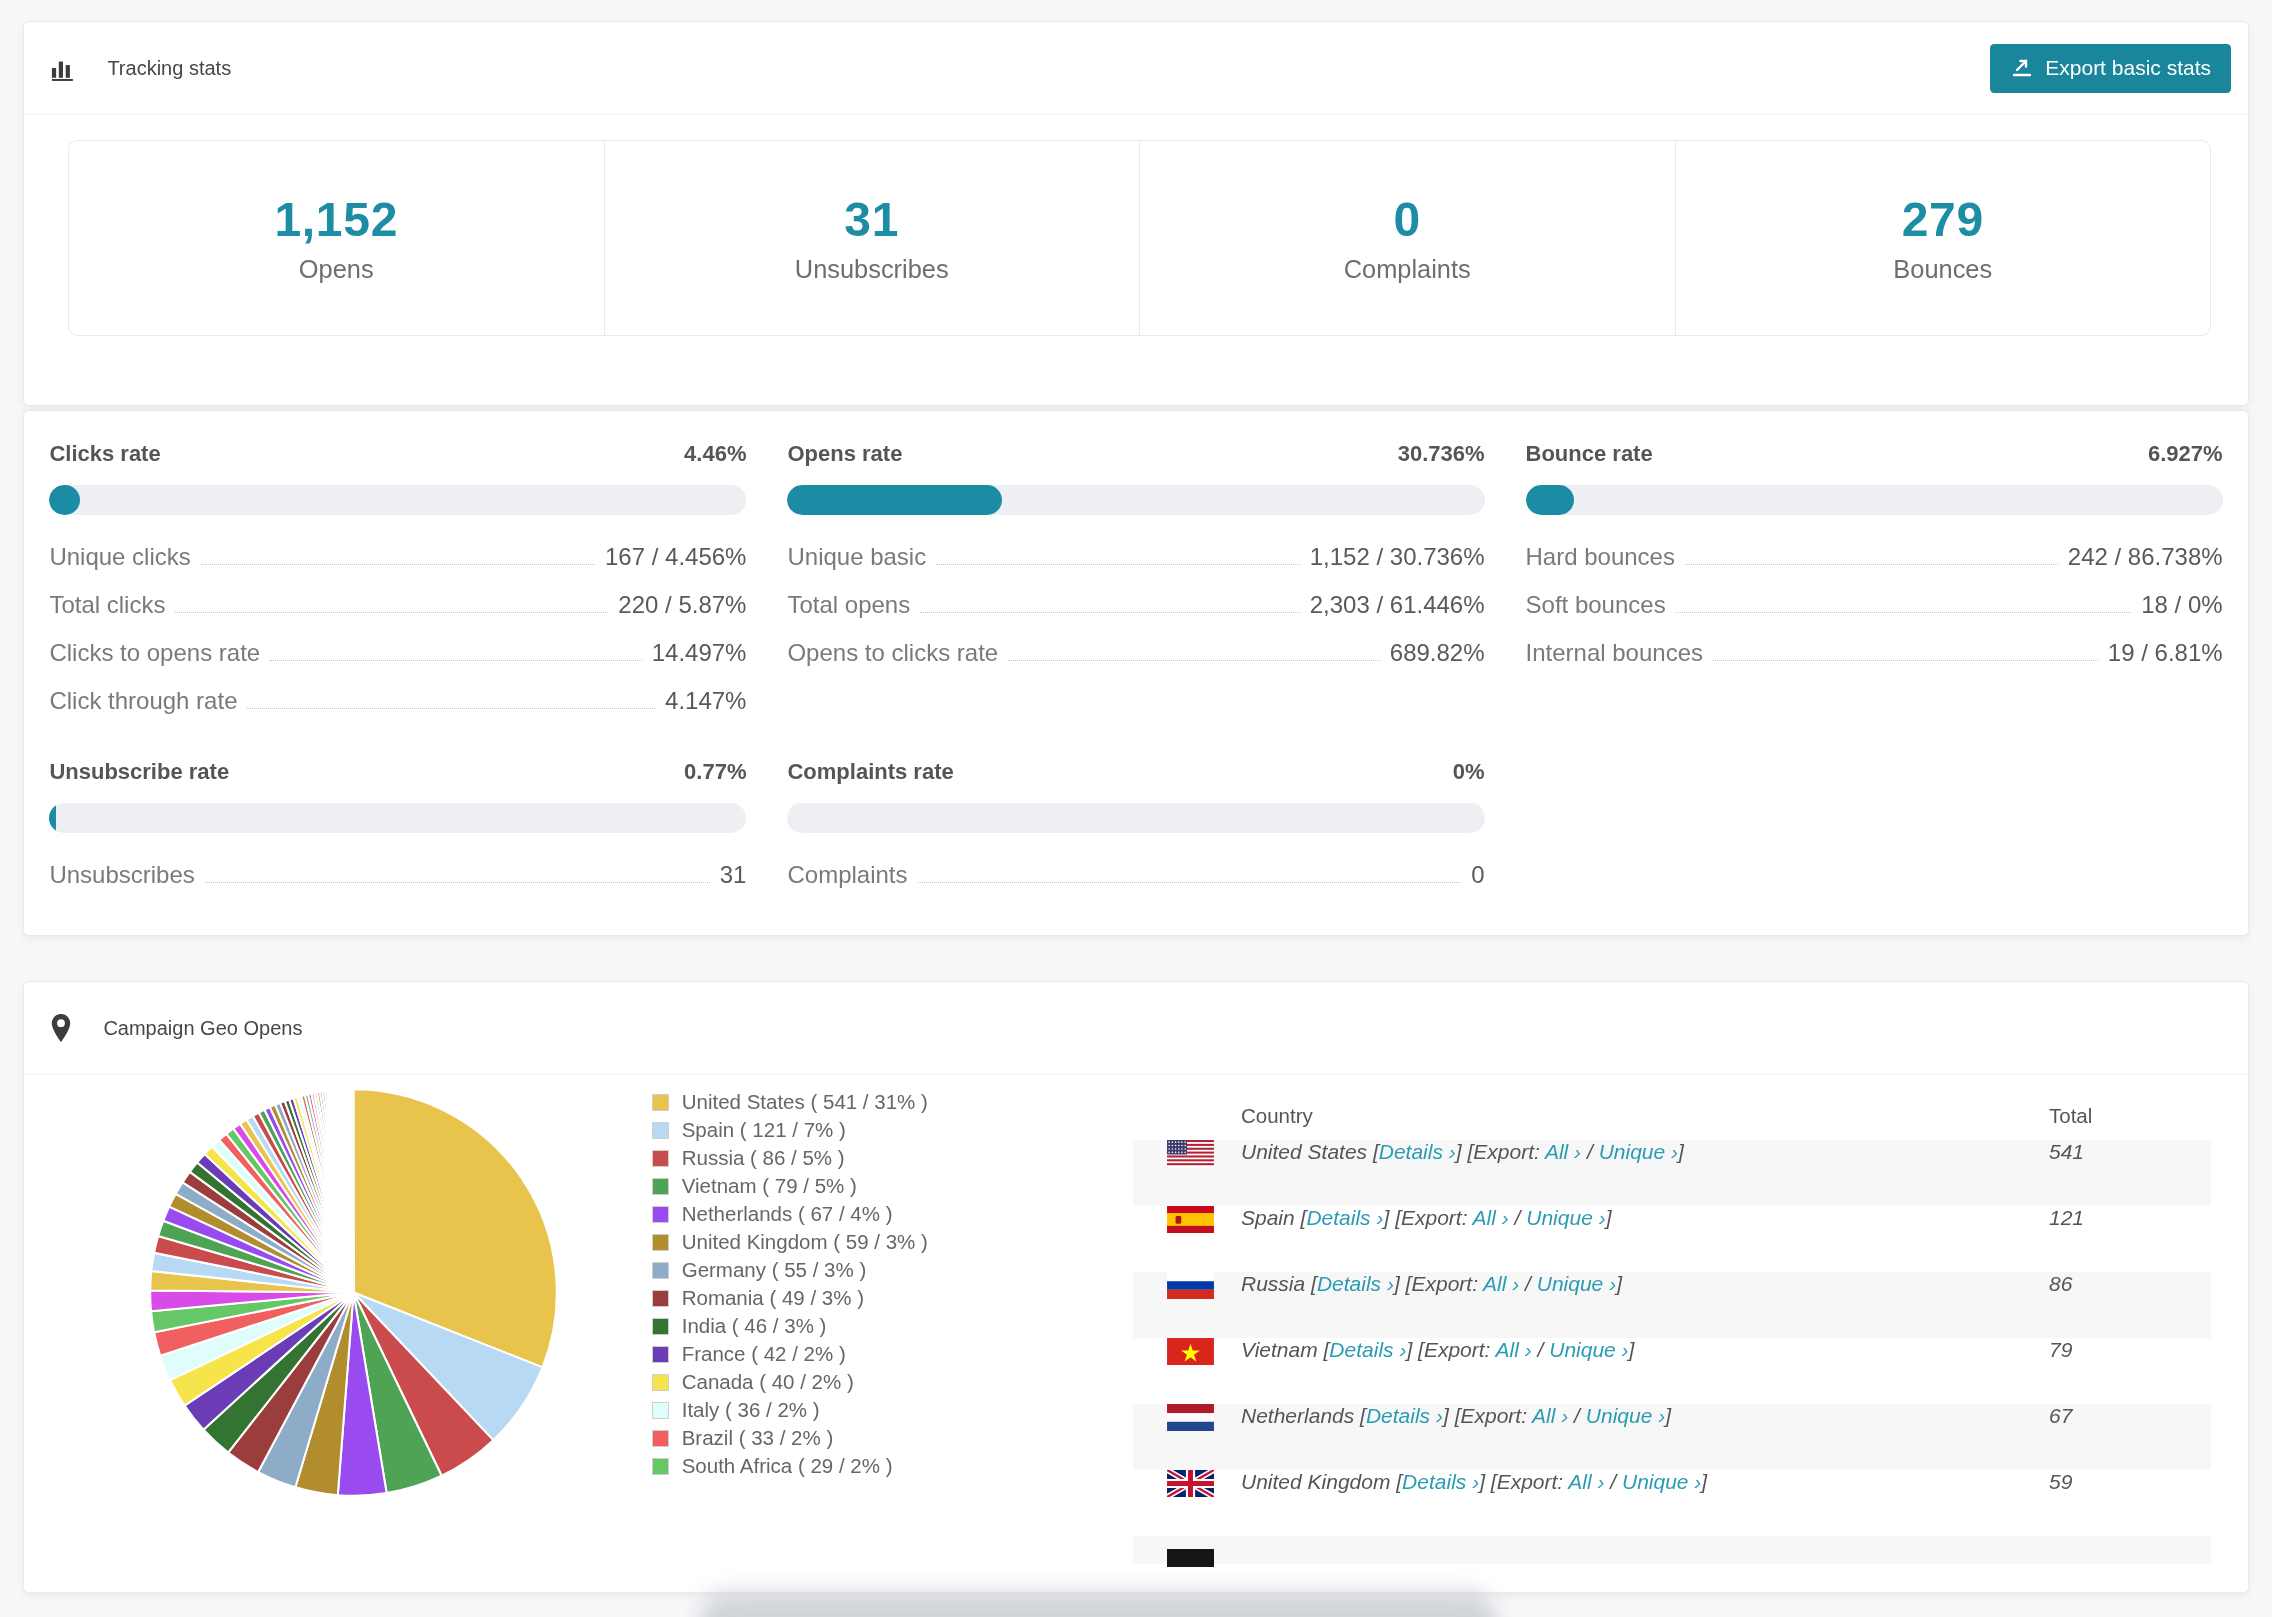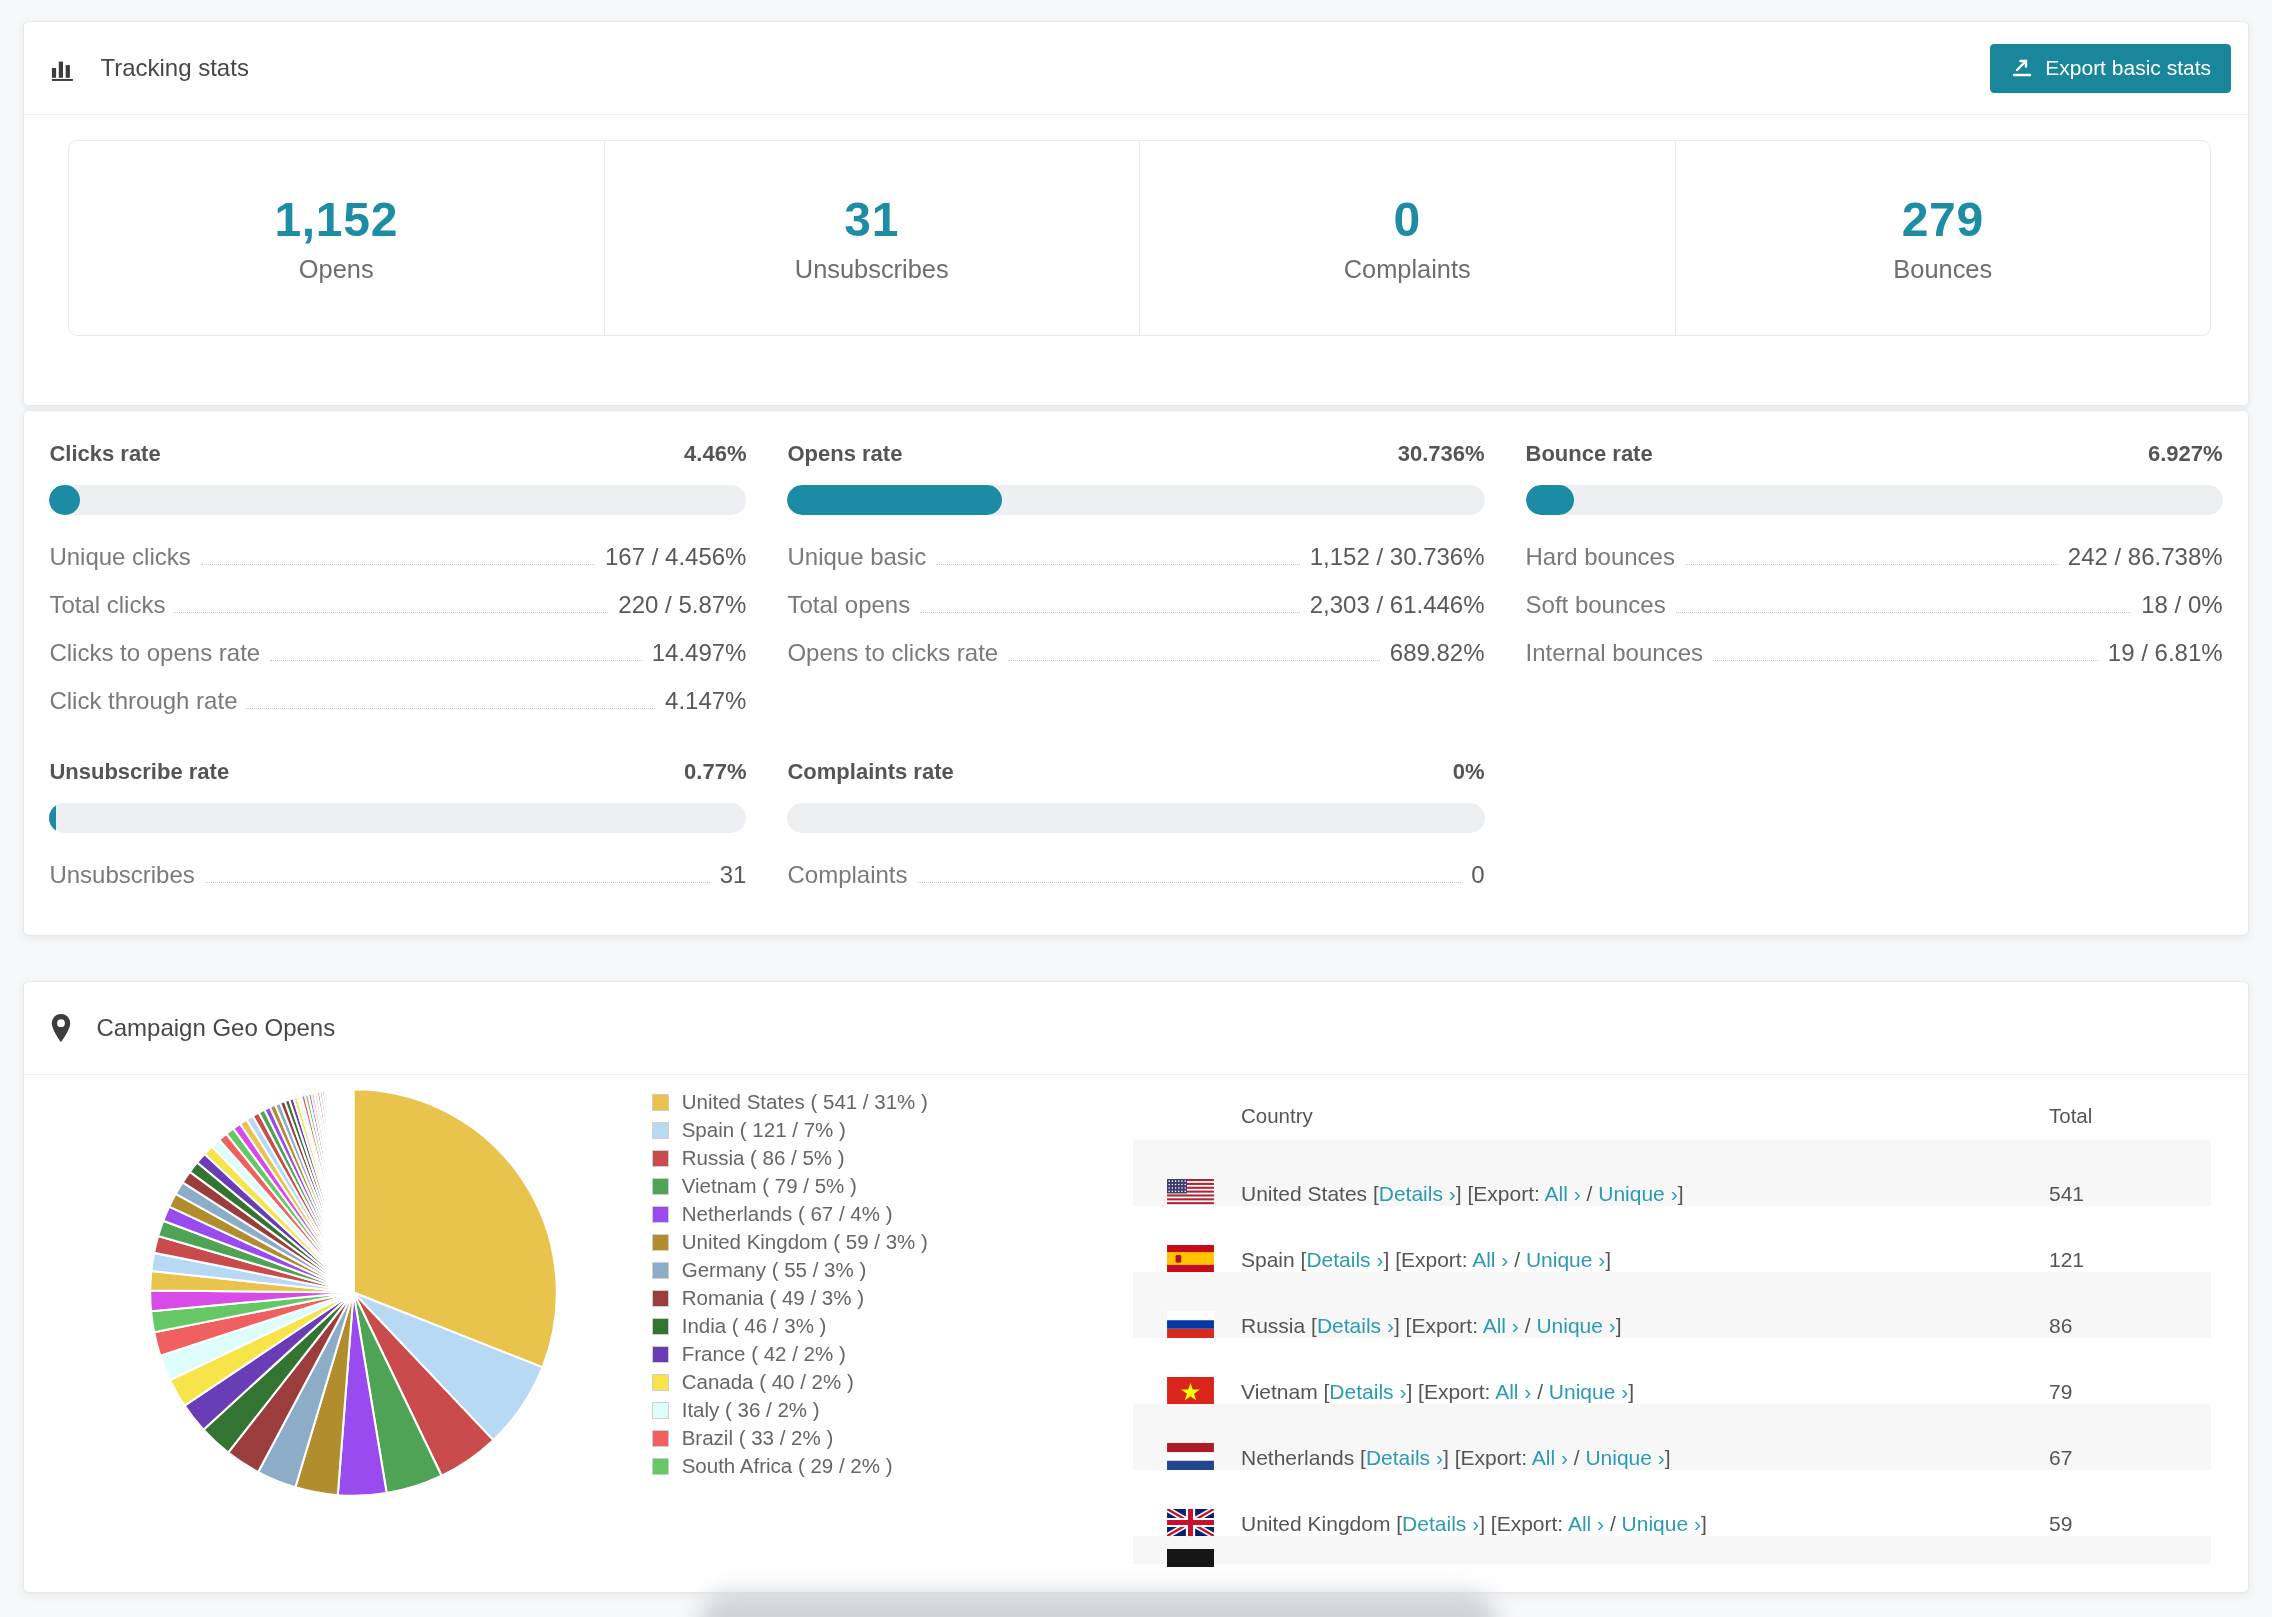--- a/index.html
+++ b/index.html
@@ -8,21 +8,21 @@
   .page { position:relative; width:2273px; height:1618px; background:#f7f8f9; overflow:hidden; }
 
   .panel { position:absolute; background:#fff; border:0.7px solid #e7e9ec; border-radius:5.6px;
            box-shadow:0 2.8px 8.5px rgba(50,60,80,.07); }
   #panel-tracking { left:23px; top:21px;  width:2226px; height:385px; }
   #panel-rates    { left:23px; top:410px; width:2226px; height:526px; }
   #panel-geo      { left:23px; top:981px; width:2226px; height:612px; }
 
   .panel-head { height:93px; display:flex; align-items:center; justify-content:space-between;
                 padding:0 17px 0 25.4px; border-bottom:1.4px solid #f1f2f4; }
-  .panel-title { display:flex; align-items:center; gap:23px; font-size:24px; color:#474747; }
+  .panel-title { display:flex; align-items:center; gap:30px; font-size:20px; color:#474747; }
   .panel-title svg { display:block; }
 
   .btn-export { display:flex; align-items:center; gap:11.3px; height:49px; padding:0 20px;
                 background:#19869c; color:#fff; font-size:21px; border:none; border-radius:4.2px;
                 font-family:inherit; cursor:pointer; }
 
   
   .stats-row { margin:25px 37px 0 44px; height:196px; border:0.7px solid #eaeaea; border-radius:9px;
                display:flex; background:#fff; }
   .stat-cell { flex:1; display:flex; flex-direction:column; align-items:center; justify-content:center;
@@ -47,21 +47,21 @@
   .geo-body { position:relative; height:517px; }
   #pie-box { position:absolute; left:118px; top:6.4px; width:423px; height:423px; }
   #legend { position:absolute; left:628px; top:13.4px; list-style:none; }
   .legend-item { display:flex; align-items:center; gap:12.7px; height:28px; font-size:20.5px; color:#666; }
   .swatch { width:17px; height:17px; border:1.4px solid #cfcfcf; flex:0 0 auto; }
 
   .geo-table { position:absolute; left:1109px; top:16px; width:1078px; }
   .geo-thead { display:flex; align-items:center; height:49px; font-size:20.5px; color:#555; }
   .th-country { flex:1; padding-left:108px; }
   .th-total { width:162px;margin-left:37px; }
-  .geo-row { display:flex; align-items:flex-end; height:66px; font-size:21px; color:#555; }
+  .geo-row { display:flex; align-items:flex-start; height:66px; font-size:21px; color:#555;font-style:italic; }
   .geo-row.odd { background:#f7f7f8; }
   .flag-wrap { width:108px; padding-left:34px; flex:0 0 auto; display:flex; align-items:center; }
   .flag-wrap svg { display:block; }
   .country-cell { flex:1; white-space:nowrap; }
   .total-cell { width:162px; }
   .geo-link { color:#2b9bb3; text-decoration:none; }
   .geo-row-partial { position:relative; height:28px; background:#f7f7f8; overflow:visible; }
   .flag-frag { position:absolute; left:34px; top:12.7px; width:47px; height:18.4px; background:#161616; }
 
   .bottom-glow { position:absolute; left:699px; top:1592px; width:798px; height:61px;

